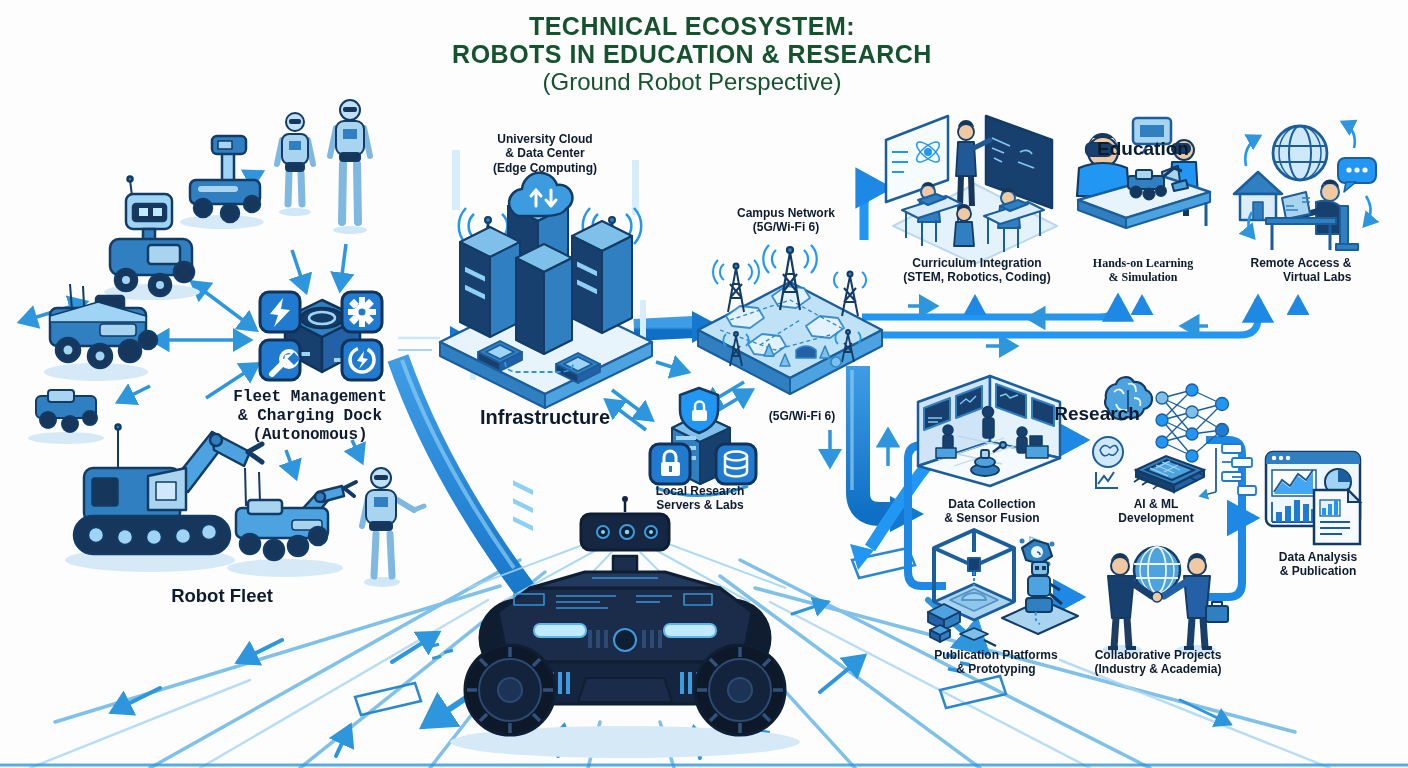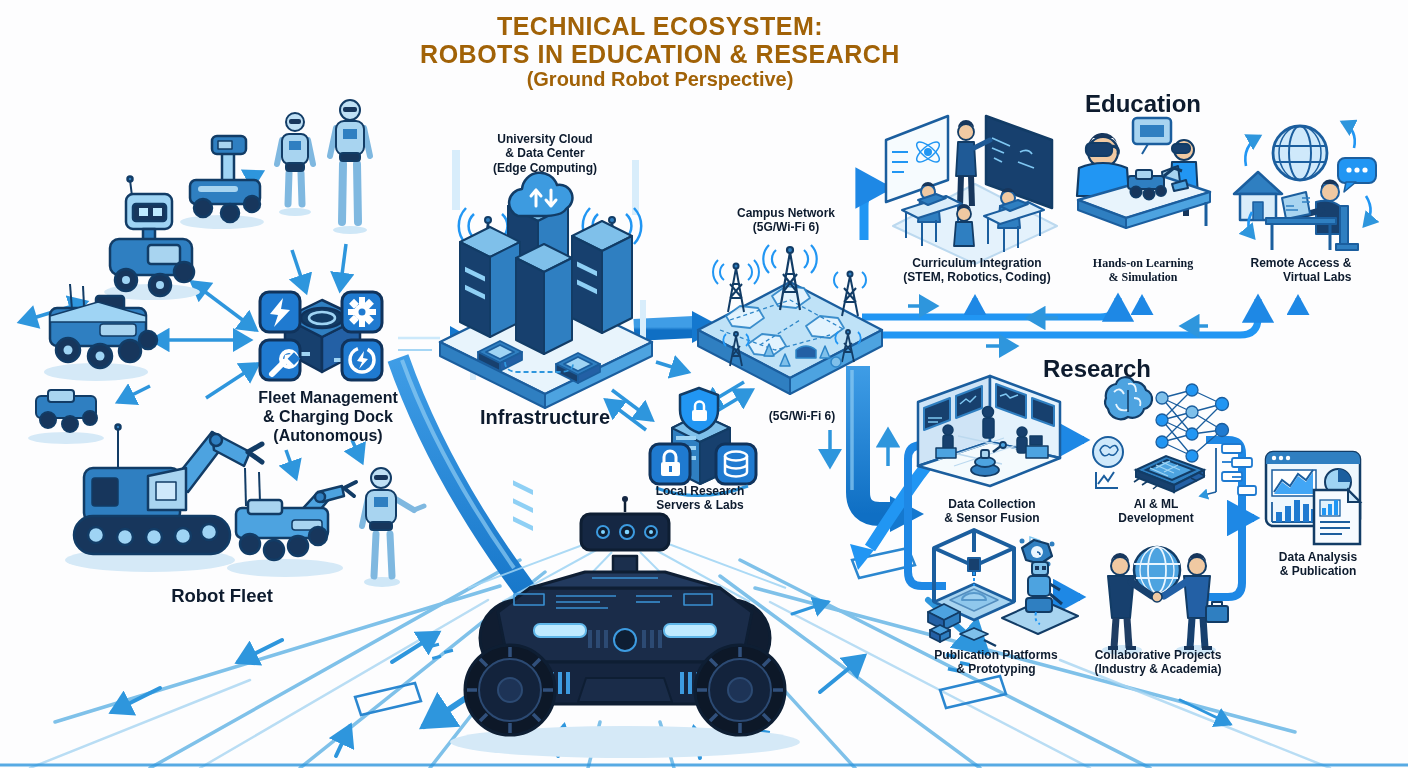--- a/index.html
+++ b/index.html
@@ -2,26 +2,26 @@
 <html><head>
 <meta charset="utf-8">
 <style>
   html,body{margin:0;padding:0;background:#fff;}
   #stage{position:relative;width:1408px;height:768px;background:#fdfdfe;overflow:hidden;
          font-family:"Liberation Sans",sans-serif;}
   #art{position:absolute;left:0;top:0;}
   .lbl{position:absolute;transform:translateX(-50%);text-align:center;
        font-weight:bold;color:#0d1b2e;line-height:1.2;white-space:nowrap;}
   .lbl span{display:block;}
-  .title{position:absolute;left:660px;transform:translateX(-50%);text-align:center;
-         color:#a16207;white-space:nowrap;}
+  .title{position:absolute;left:692px;transform:translateX(-50%);text-align:center;
+         color:#14532d;white-space:nowrap;}
   .t1{top:12px;font-size:25px;font-weight:800;letter-spacing:.5px;}
   .t2{top:40px;font-size:25px;font-weight:800;letter-spacing:.5px;}
-  .t3{top:68px;font-size:20px;font-weight:700;}
-  .h19{font-size:24px;}
+  .t3{top:68px;font-size:24px;font-weight:400;}
+  .h19{font-size:19px;margin-top:48px;}
   .h20{font-size:20px;}
   .f15{font-size:12px;}
   .f16{font-size:16px;}
   .f18{font-size:18.5px;}
 </style>
 </head>
 <body>
 
 <div id="stage">
 
@@ -953,21 +953,21 @@
 
 <div class="lbl f15" style="left:802px;top:409px;">
   <span>(5G/Wi-Fi 6)</span>
 </div>
 
 <div class="lbl f15" style="left:700px;top:484px;">
   <span>Local Research</span>
   <span>Servers &amp; Labs</span>
 </div>
 
-<div class="lbl f16" style="left:328px;top:388px;">
+<div class="lbl f16" style="left:310px;top:388px;font-family:Liberation Mono, monospace;">
   <span>Fleet Management</span>
   <span>&amp; Charging Dock</span>
   <span>(Autonomous)</span>
 </div>
 
 <div class="lbl f18" style="left:222px;top:585px;">
   <span>Robot Fleet</span>
 </div>
 
 <div class="lbl h19" style="left:1143px;top:90px;">

